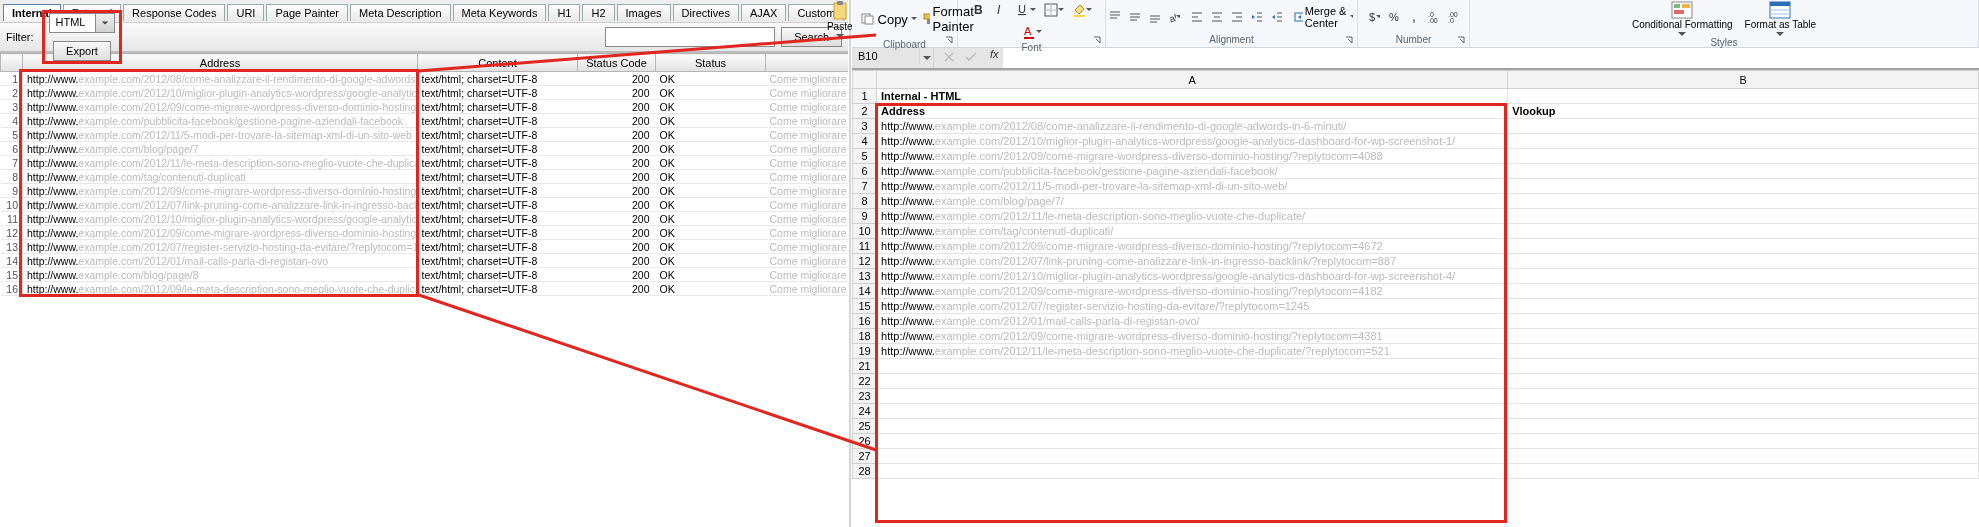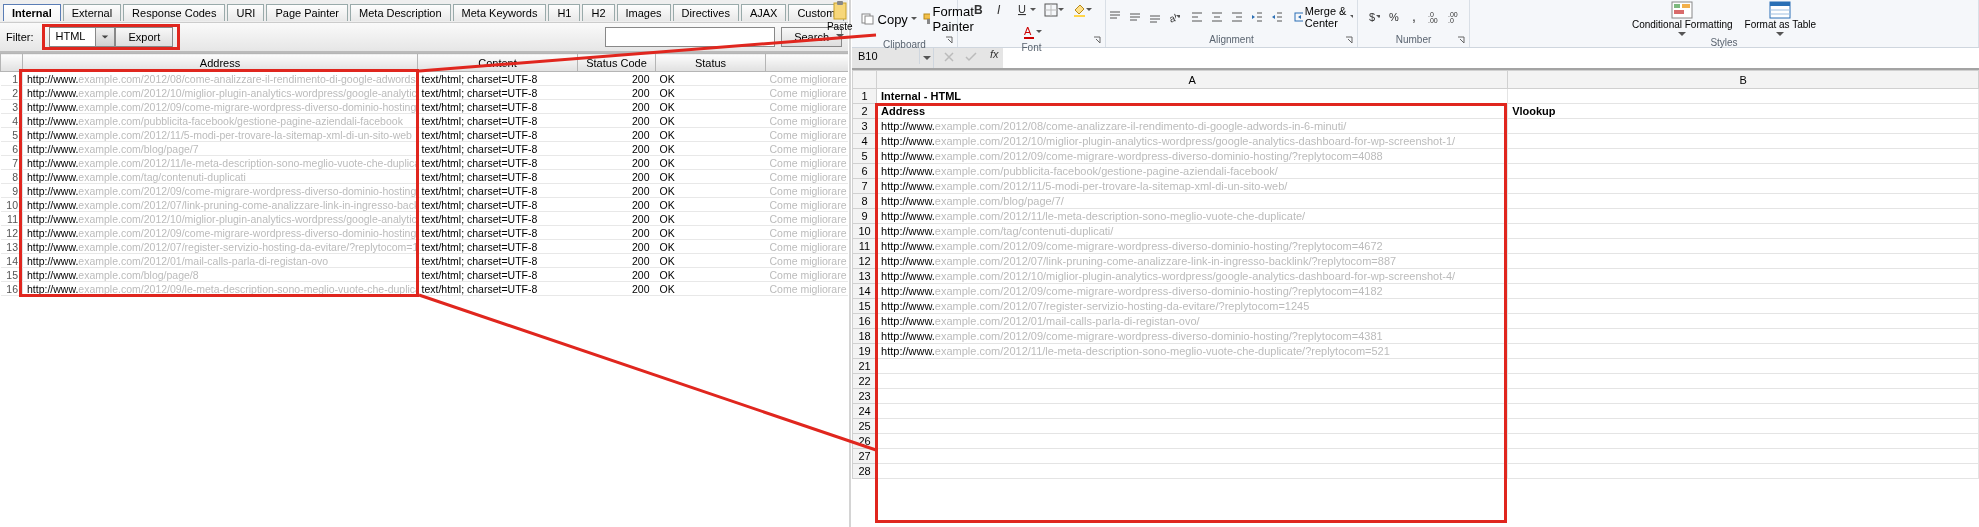--- a/index.html
+++ b/index.html
@@ -77,22 +77,24 @@
     cursor: pointer;
     height: 20px;
     font-size: 11px;
   }
   .red-box {
     border: 3px solid #e0261e;
     padding: 0;
   }
   .filter-redbox {
     display: flex;
+    gap: 8px;
     align-items:center;
     padding: 0 4px;
+    flex-direction: column;
   }
   .spacer { flex: 1; }
   .searchbox {
     border: 1px solid #888;
     height: 20px;
     width: 170px;
     padding: 2px 4px;
     background: #fff;
   }
   .tablewrap {

